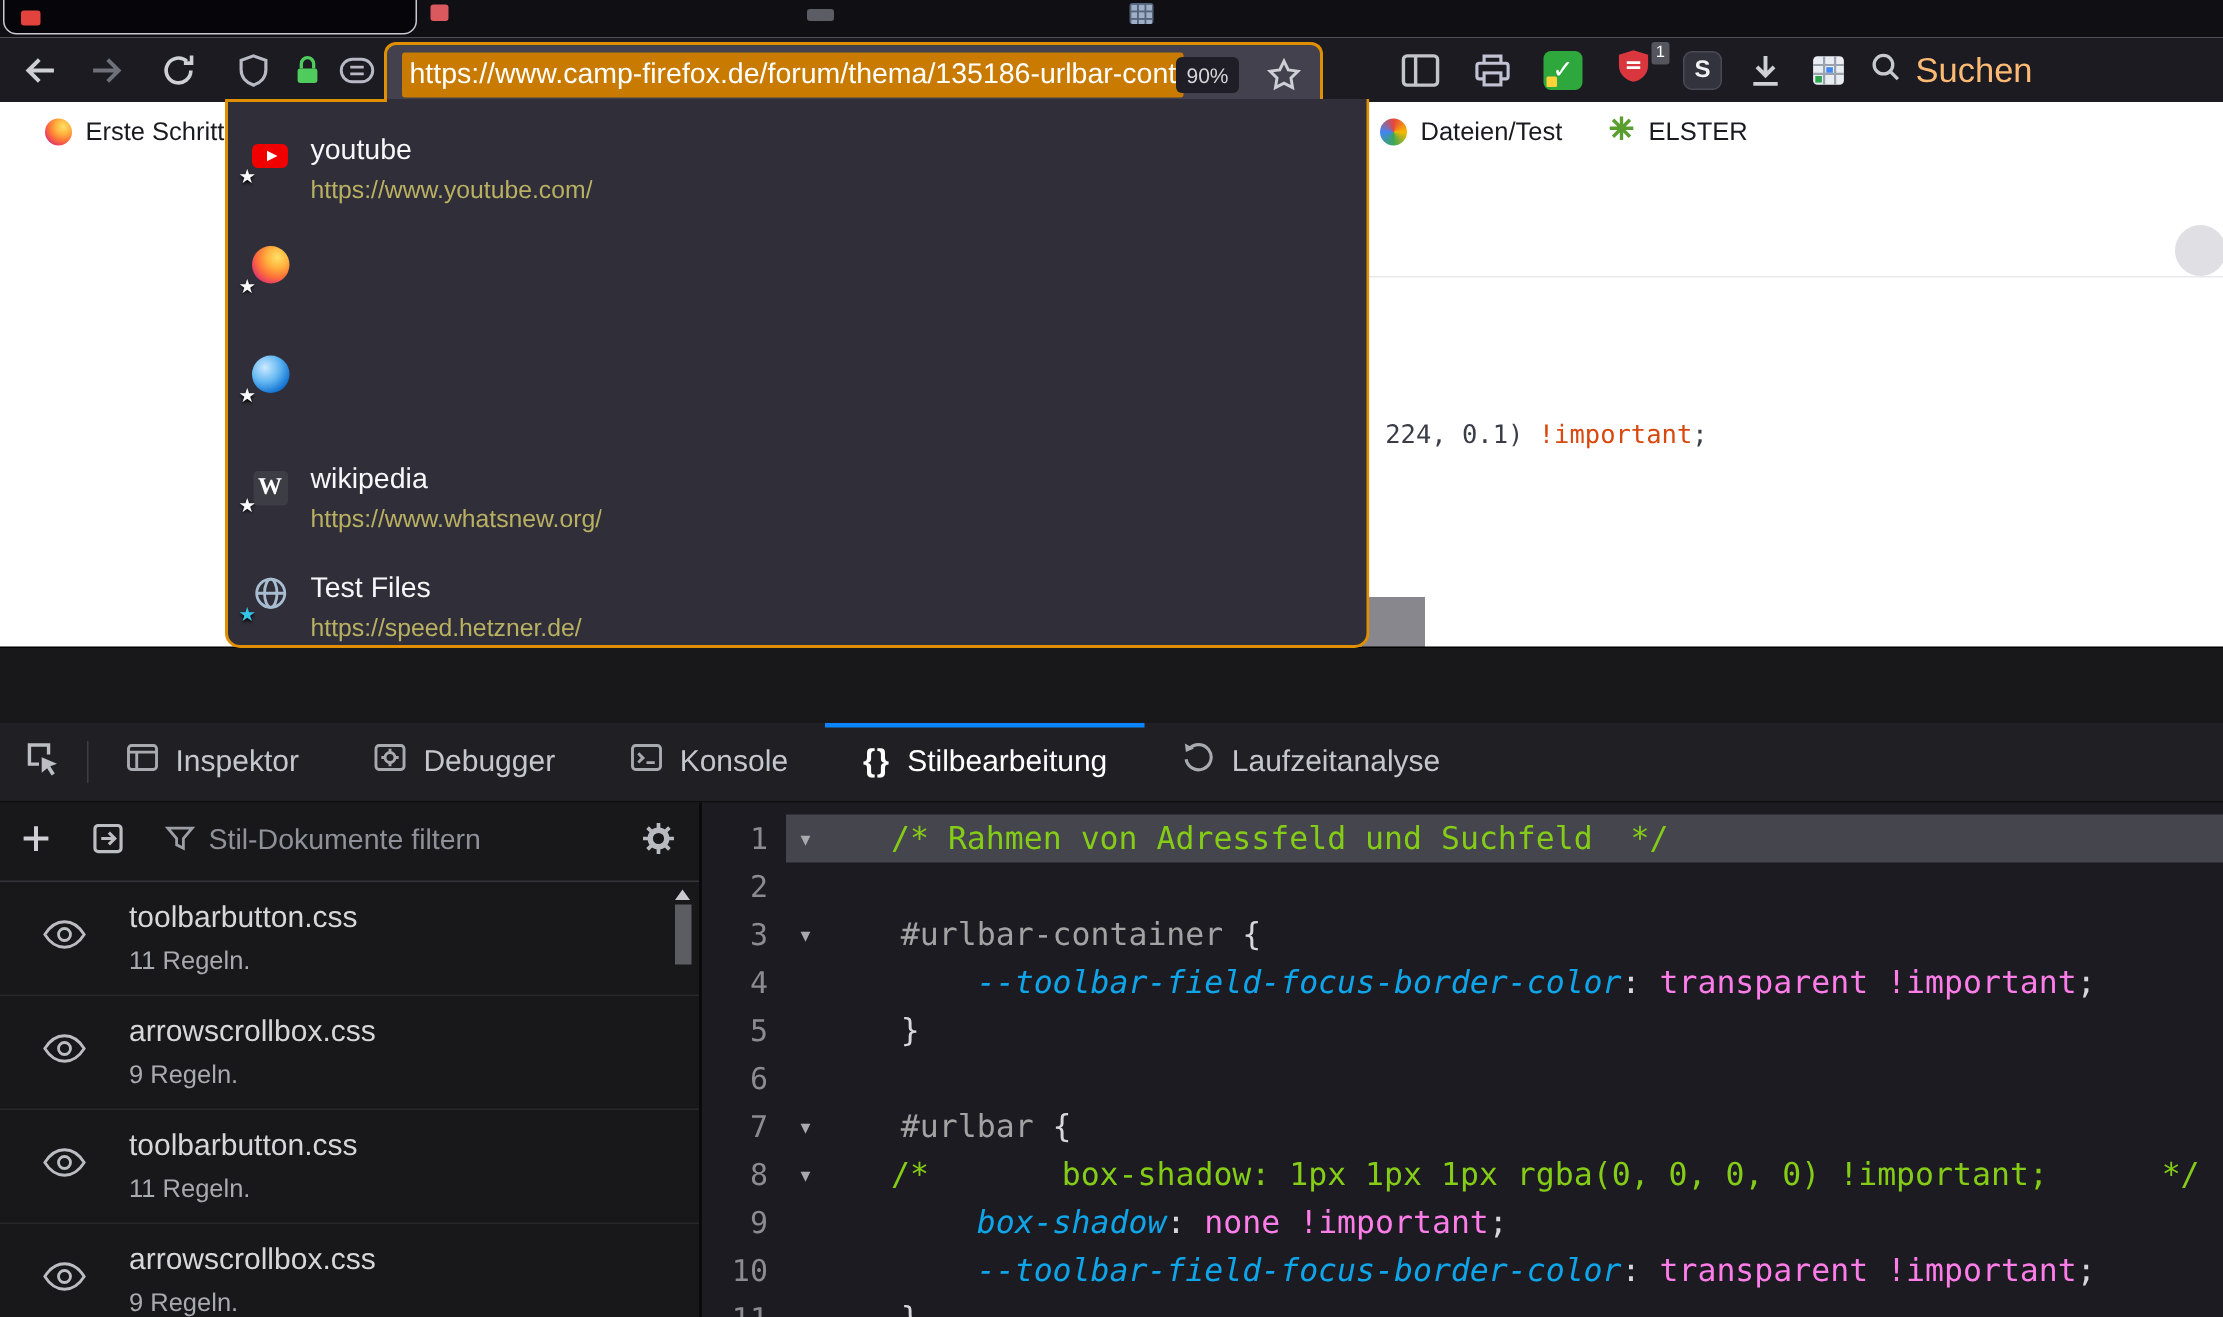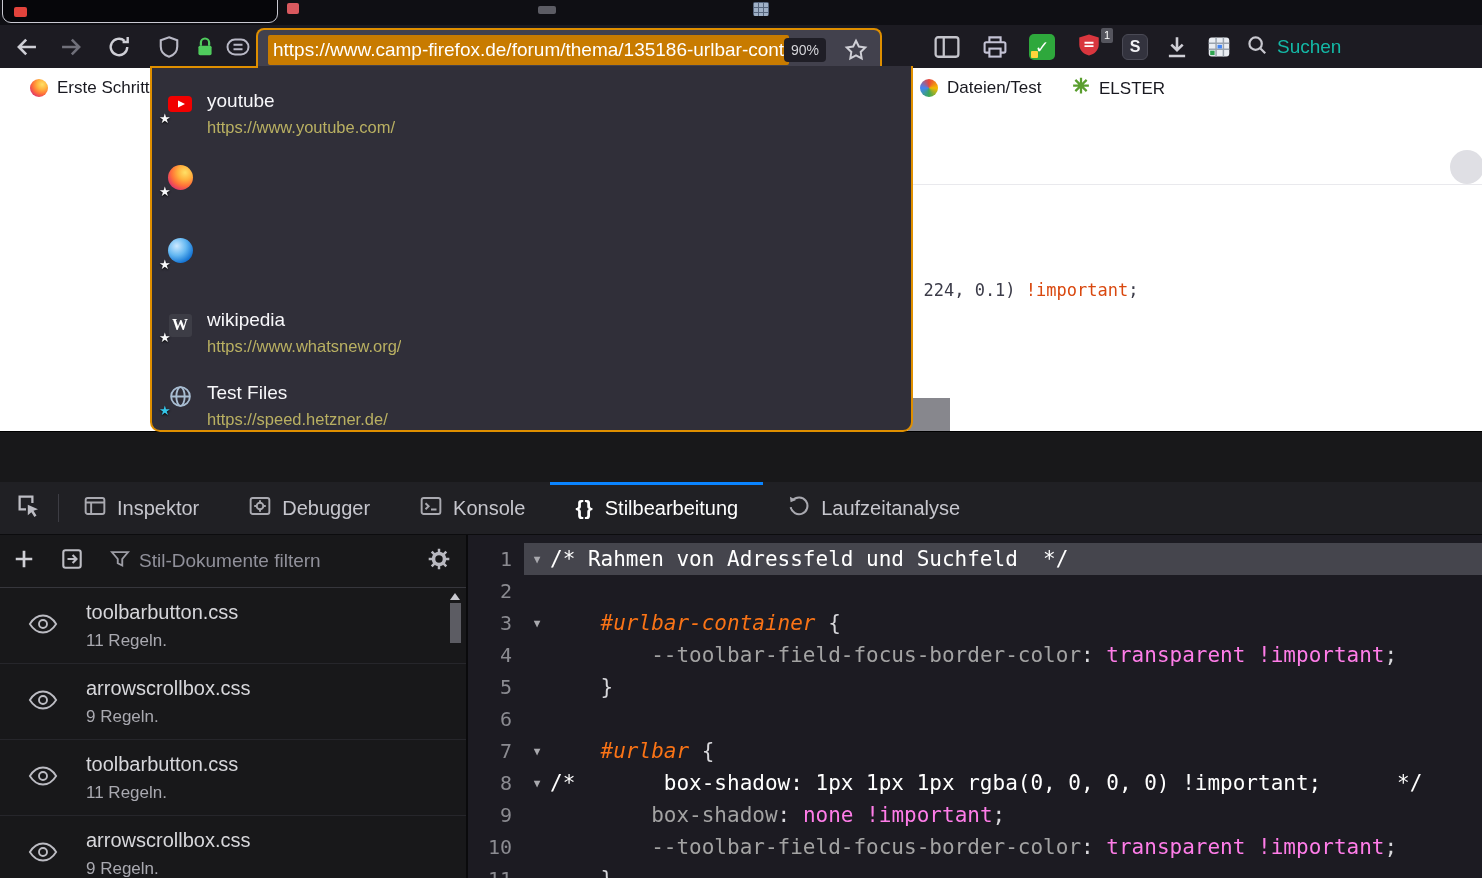--- a/index.html
+++ b/index.html
@@ -24,21 +24,21 @@
                          display:flex; align-items:center; justify-content:center; border-radius:4px; }
   .urlbar { position:absolute; left:256px; top:3px; width:626px; height:42px; background:#42414d;
             border:2px solid #df8f00; border-bottom:none; border-radius:8px 8px 0 0;
             display:flex; align-items:center; }
   .url-selection { margin-left:10px; background:#c87b00; color:#ffffff; font-size:19px; padding:4px 5px;
                    border-radius:2px; white-space:nowrap; max-width:556px; overflow:hidden; }
   .zoom-chip { position:absolute; right:54px; top:50%; transform:translateY(-50%); background:#1f1e26;
                color:#d5d5da; font-size:14px; padding:4px 7px; border-radius:4px; }
   .star-btn { position:absolute; right:12px; top:50%; transform:translateY(-50%); display:flex; align-items:center; }
   .searchbar { position:absolute; left:1246px; top:50%; transform:translateY(-50%); display:flex; align-items:center; gap:9px; }
-  .search-label { font-size:19px; color:#14b8a6; }
+  .search-label { font-size:23px; color:#fdba74; }
   .ext-badge { position:absolute; top:-3px; right:-7px; background:#55555e; color:#fff; font-size:11px;
                line-height:1; padding:2px 3px; border-radius:2px; }
   .ext-s { width:26px; height:26px; background:#33333e; border:1px solid #4a4a55; border-radius:6px; color:#f2f2f5;
            font-weight:bold; font-size:16px; display:flex; align-items:center; justify-content:center; }
   .ext-green { width:26px; height:26px; background:#2ea83c; border-radius:5px; color:#fff; font-size:17px; font-weight:bold;
                display:flex; align-items:center; justify-content:center; position:relative; font-family:"DejaVu Sans",sans-serif; }
   .ext-green::after { content:""; position:absolute; left:2px; bottom:2px; width:7px; height:7px; background:#ffd43b; border-radius:1px; }
 
   
   .bookmarks-bar { position:absolute; left:0; top:68px; width:100%; height:40px; background:#ffffff; }
@@ -111,23 +111,23 @@
   .v-thumb { width:11px; height:40px; background:#5c5c63; margin:0 auto; }
 
   
   .editor { flex:1; position:relative; background:#1c1b22; overflow:hidden; font-family:"DejaVu Sans Mono",monospace; padding-top:8px; }
   .code-row { display:flex; height:32px; align-items:center; }
   .ln { width:56px; text-align:right; padding-right:12px; color:#8b8b91; font-size:20px; flex:none; }
   .code-content { flex:1; display:flex; align-items:center; height:100%; }
   .code-content.active { background:#45454d; }
   .fold { width:26px; flex:none; font-size:11px; color:#a9a9ae; text-align:center; }
   .code-text { white-space:pre; font-size:21px; color:#d7d7db; }
-  .tok-comment { color:#ffffff; }
-  .tok-selector { color:#f97316;font-style:italic; }
-  .tok-property { color:#a3a3a3; }
+  .tok-comment { color:#84cc16;margin-left:44px; }
+  .tok-selector { color:#a3a3a3; }
+  .tok-property { color:#0ea5e9;font-style:italic; }
   .tok-value { color:#ff7de9; }
   .tok-important { color:#ff7de9; }
   .tok-plain { color:#d7d7db; }
 </style>
 </head>
 <body>
 
 <div id="stage">
 
   <div class="tab-strip">

